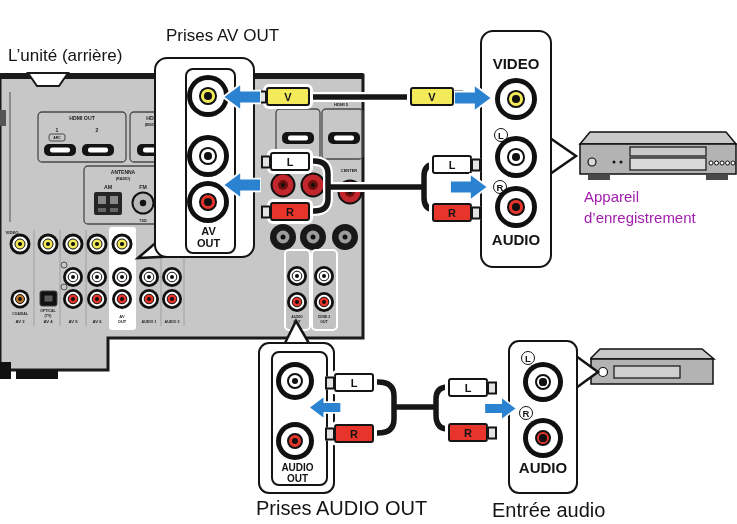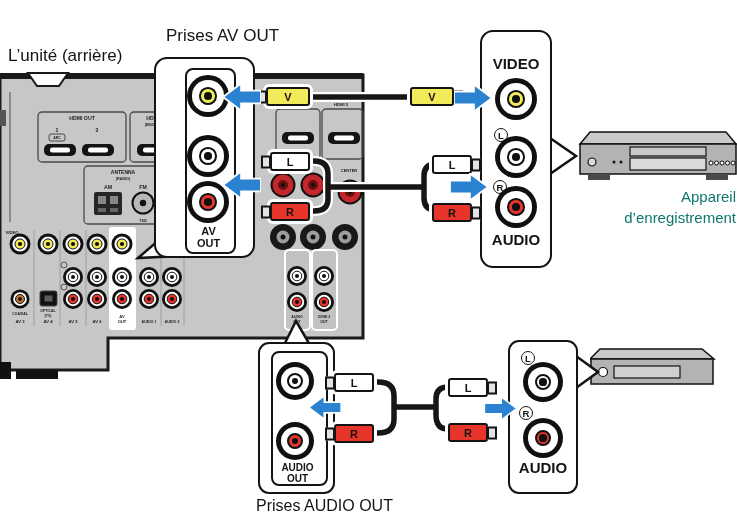--- a/index.html
+++ b/index.html
@@ -1,21 +1,21 @@
 <!DOCTYPE html>
 <html><head>
 <meta charset="utf-8">
 <style>
   html,body{margin:0;padding:0;background:#fff;}
   .stage{position:relative;width:737px;height:524px;background:#fff;
          font-family:"Liberation Sans",sans-serif;overflow:hidden;}
   .abs{position:absolute;}
   .cap{position:absolute;color:#141414;font-size:17px;white-space:nowrap;z-index:10;}
-  .cap-sm{font-size:16px;}
-  .devlabel{position:absolute;font-size:15px;color:#0f766e;text-align:right;line-height:1.38;z-index:10;}
+  .cap-sm{font-size:20px;}
+  .devlabel{position:absolute;font-size:15px;color:#a21caf;text-align:left;line-height:1.38;z-index:10;}
   .panel-box{position:absolute;background:#fff;border:2.5px solid #141414;border-radius:13px;z-index:5;box-sizing:border-box;}
   .inner-box{position:absolute;border:2px solid #141414;border-radius:8px;}
   .rca{position:absolute;border-radius:50%;background:#101010;}
   .rca i{position:absolute;border-radius:50%;display:block;}
   .rca .w{inset:13%;background:#fff;}
   .rca .c{inset:29%;border:2px solid #101010;box-sizing:border-box;}
   .rca .d{inset:41%;background:#101010;}
   .c.yellow{background:#f3ea5a;} .c.red{background:#e8352c;} .c.white{background:#fff;}
   .jlabel{position:absolute;font-weight:bold;color:#141414;text-align:center;line-height:1.1;}
   .mark{position:absolute;width:14px;height:14px;border:1.5px solid #141414;border-radius:50%;
@@ -375,14 +375,15 @@
   <svg class="arrow" style="left:304px;top:396px" width="42" height="23" viewBox="0 0 42 30">
     <polygon points="42,8 20,8 20,0 0,15 20,30 20,22 42,22" stroke="#fff" stroke-width="2" fill="#2a82d0"></polygon>
   </svg>
   <svg class="arrow" style="left:482px;top:397px" width="37" height="23" viewBox="0 0 42 30">
     <polygon points="0,8 22,8 22,0 42,15 22,30 22,22 0,22" stroke="#fff" stroke-width="2" fill="#2a82d0"></polygon>
   </svg>
 
   <div class="cap" style="left:8px;top:46px">L’unité (arrière)</div>
   <div class="cap" style="left:166px;top:26px">Prises AV OUT</div>
   <div class="cap cap-sm" style="left:256px;top:497px">Prises AUDIO OUT</div>
+  <div class="cap cap-sm" style="left:492px;top:499px">Entrée audio</div>
 
 </div>
 
 </body></html>

